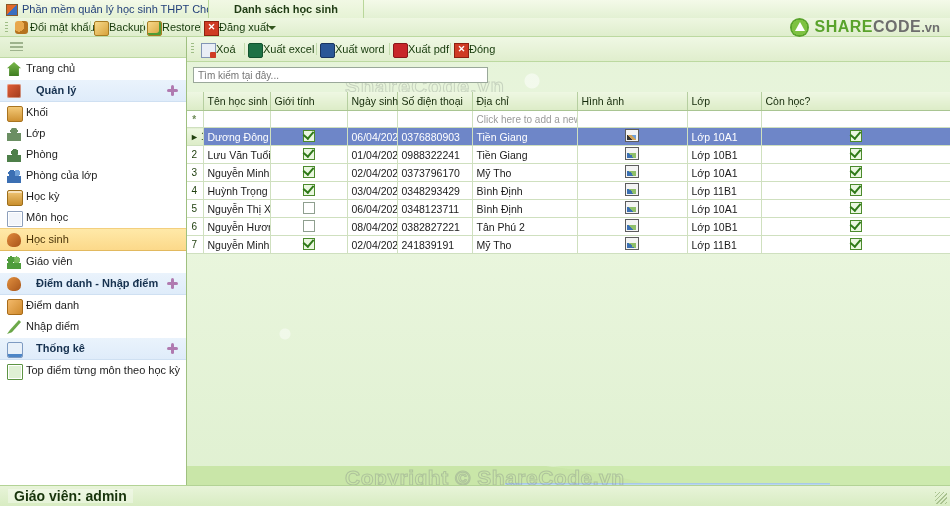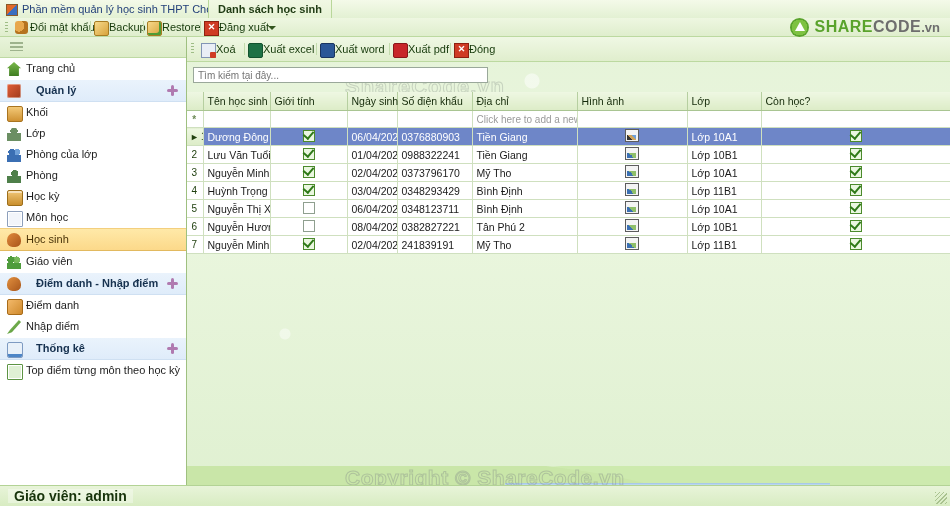--- a/index.html
+++ b/index.html
@@ -56,21 +56,21 @@
   #app-icon{
     position:absolute;left:6px;top:4px;width:10px;height:10px;
     background:linear-gradient(135deg,#e06a2a 0 50%,#3b6ec0 50% 100%);
     border:1px solid #8a5a2a;
   }
   #app-title{
     position:absolute;left:22px;top:3px;font-size:11px;color:#24417a;white-space:nowrap;
   }
   #doc-tab{
     position:absolute;left:208px;top:0px;height:18px;line-height:18px;
-    padding:0 9px;font-size:11px;font-weight:bold;color:#1f3b13;
+    padding:0 25px;font-size:11px;font-weight:bold;color:#1f3b13;
     background:linear-gradient(180deg,#f1f8e4,#e6f3d5);
     border-left:1px solid #b9d79a;border-right:1px solid #b9d79a;
     border-bottom:1px solid #5b8fd6;
     white-space:nowrap;
   }
 
   
   #menustrip{
     position:absolute;left:0;top:18px;width:950px;height:18px;
     background:linear-gradient(180deg,#eef7e1,#dfeecd);
@@ -306,26 +306,26 @@
 
   <div class="itm">
     <span class="sico i-khoi"></span>
     <span>Khối</span>
   </div>
   <div class="itm">
     <span class="sico i-lop"></span>
     <span>Lớp</span>
   </div>
   <div class="itm">
+    <span class="sico i-phong"></span>
+    <span>Phòng</span>
+  </div>
+  <div class="itm">
     <span class="sico i-phonglop"></span>
     <span>Phòng của lớp</span>
-  </div>
-  <div class="itm">
-    <span class="sico i-phong"></span>
-    <span>Phòng</span>
   </div>
   <div class="itm">
     <span class="sico i-hocky"></span>
     <span>Học kỳ</span>
   </div>
   <div class="itm">
     <span class="sico i-monhoc"></span>
     <span>Môn học</span>
   </div>
   <div class="itm sel">
@@ -416,21 +416,21 @@
         <col style="width:110px">
           <col style="width:74px">
           <col style="width:189px">
       </colgroup>
       <thead>
         <tr>
           <th class="rh"></th>
           <th>Tên học sinh</th>
           <th>Giới tính</th>
           <th>Ngày sinh</th>
-          <th>Số điện khẩu</th>
+          <th>Số điện thoại</th>
           <th>Địa chỉ</th>
           <th>Hình ảnh</th>
           <th>Lớp</th>
           <th>Còn học?</th>
         </tr>
       </thead>
       <tbody>
         <tr class="newrow">
           <td class="rh">*</td>
           <td></td>

